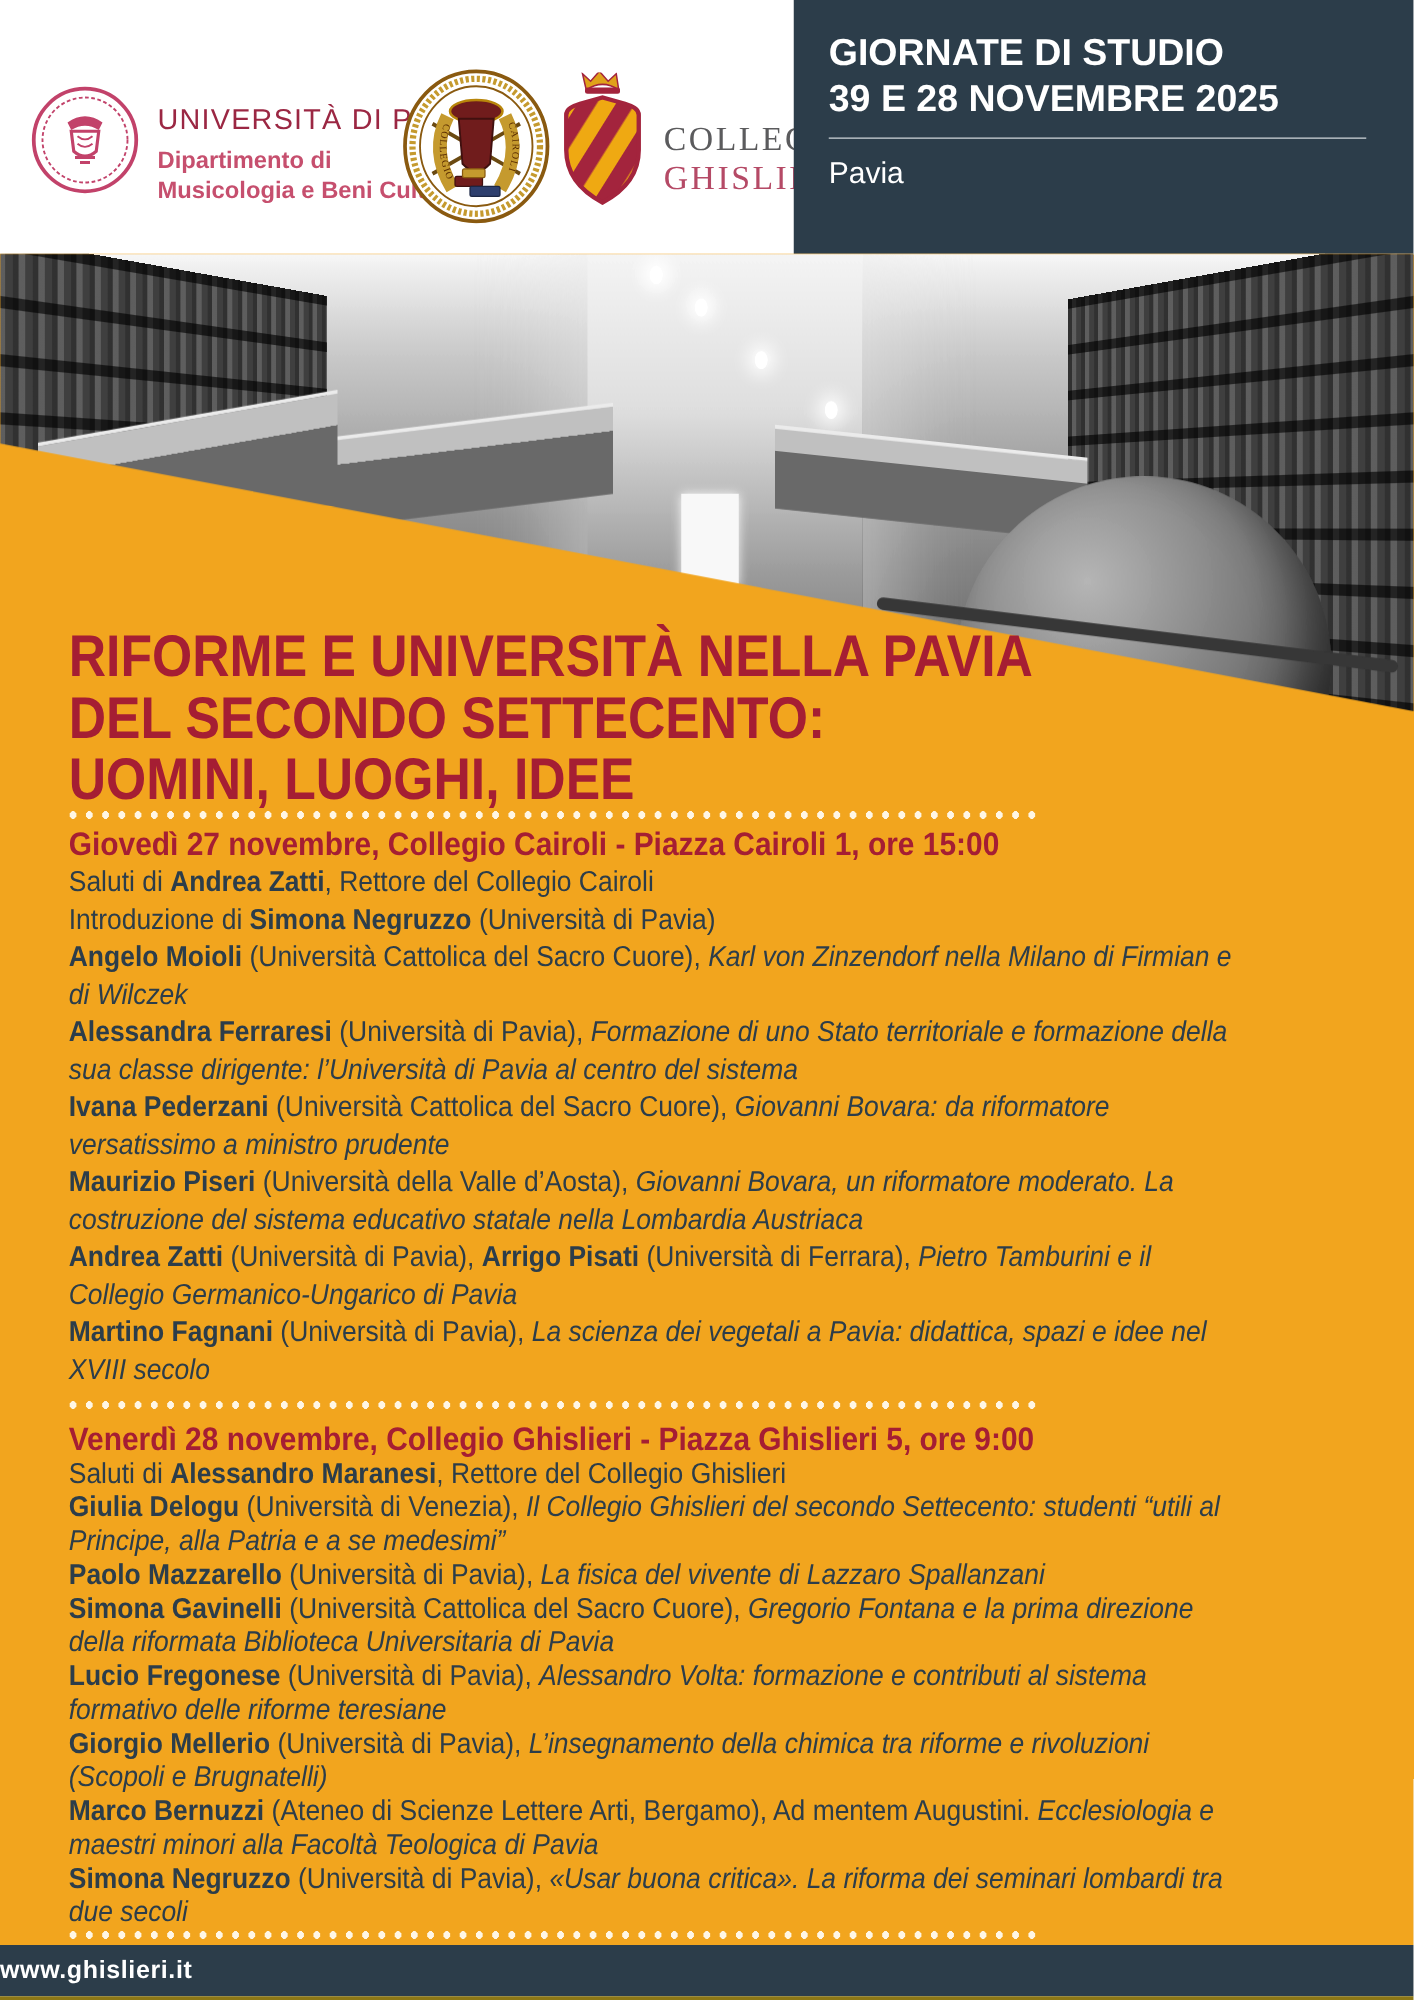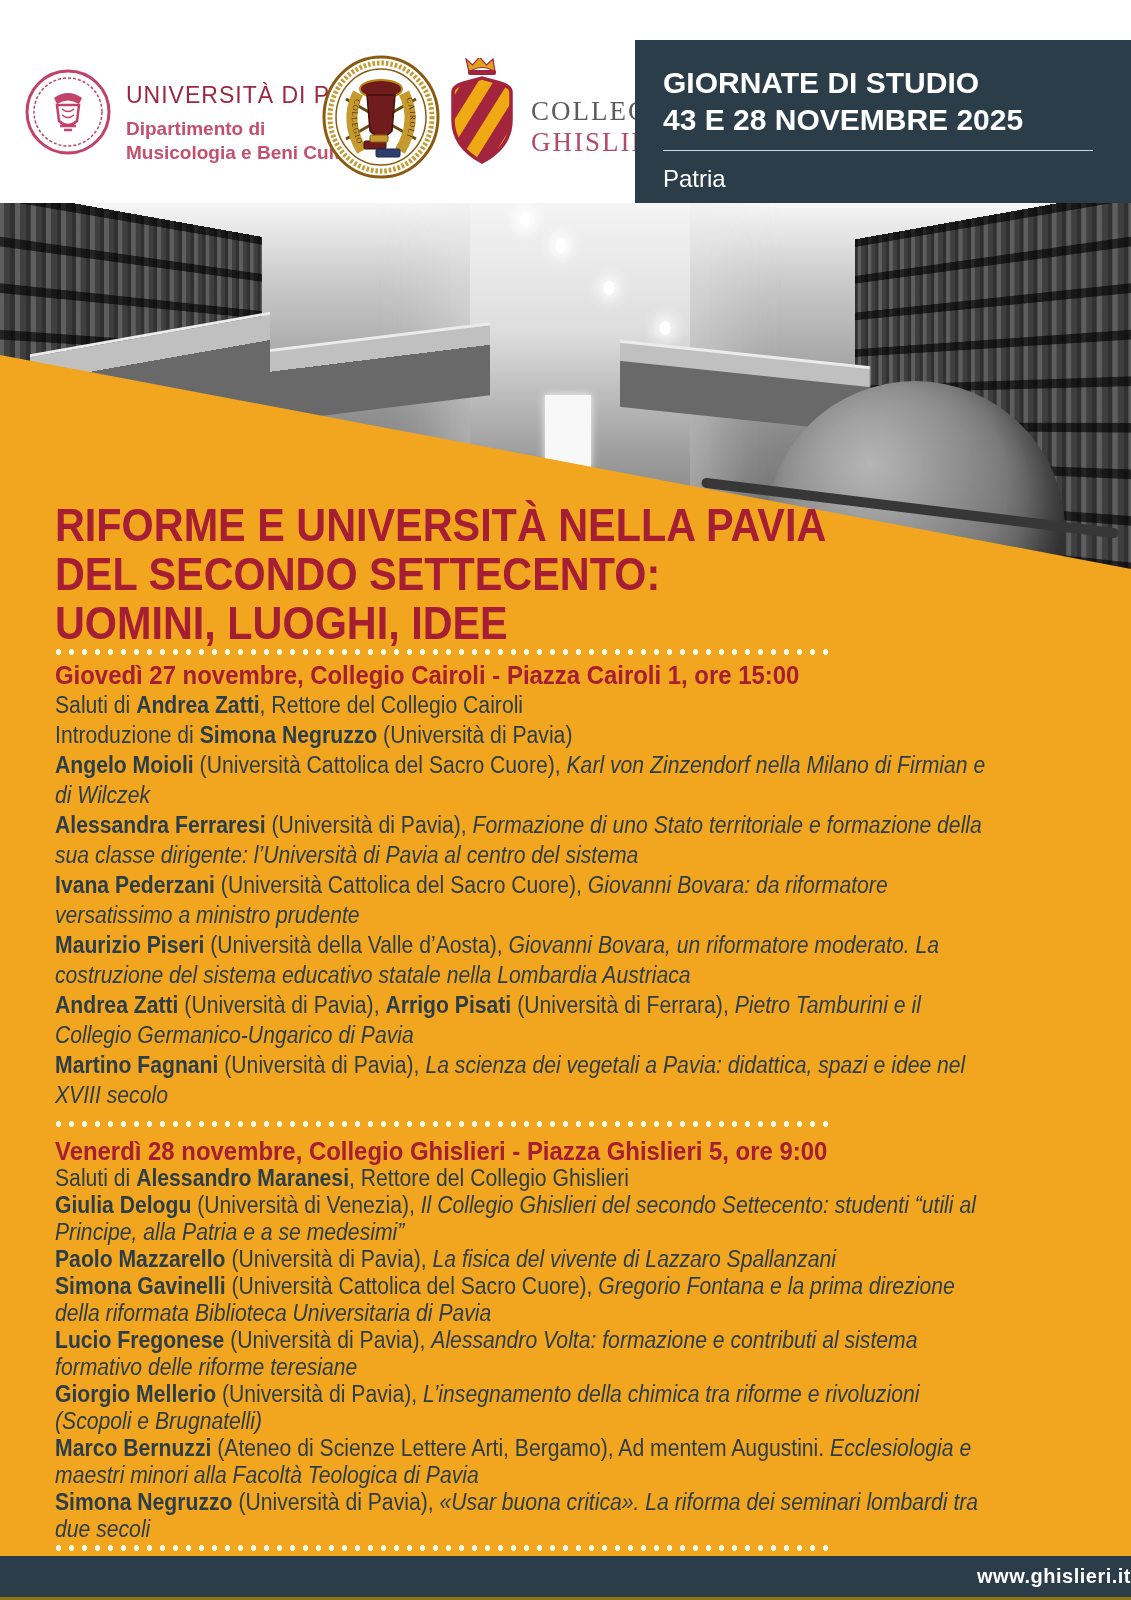--- a/index.html
+++ b/index.html
@@ -13,21 +13,21 @@
   .unipv-text{margin-left:14px;padding-top:14px;}
   .unipv-name{font-size:23px;letter-spacing:1px;color:#9B2743;font-weight:400;}
   .unipv-dept{font-family:Liberation Sans, sans-serif;font-weight:700;color:#C64F6E;font-size:19px;line-height:24px;margin-top:8px;}
 
   .cairoli{position:absolute;left:320px;top:55px;}
   .ghislieri{position:absolute;left:447px;top:58px;display:flex;align-items:center;}
   .ghis-text{margin-left:14px;font-family:"Liberation Serif",serif;letter-spacing:2px;font-size:27px;line-height:31px;margin-top:26px;}
   .ghis-text .l1{color:#5B5B5D;}
   .ghis-text .l2{color:#B54A66;}
 
-  .event-box{position:absolute;left:635px;top:0;width:496px;height:203px;background:#2C3D4A;color:#ffffff;box-sizing:border-box;padding:24px 20px 0 28px;margin-top:40px;}
+  .event-box{position:absolute;left:635px;top:0;width:496px;height:203px;background:#2C3D4A;color:#ffffff;box-sizing:border-box;padding:24px 20px 0 28px;}
   .event-title{font-size:30px;font-weight:700;line-height:37px;}
   .event-dates{font-size:30px;font-weight:700;line-height:37px;}
   .event-rule{width:430px;height:0;border-top:1px solid #cfd6da;margin:12px 0 12px 0;}
   .event-venue{font-size:26px;font-weight:700;line-height:33px;}
   .event-city{font-size:24px;font-weight:400;line-height:31px;}
 
   
   .orange{position:absolute;left:0;top:203px;width:1131px;height:1353px;background:#F2A51E;}
 
   
@@ -63,21 +63,21 @@
   
   .section{position:absolute;left:55px;width:1120px;transform:scaleX(.92);transform-origin:0 0;font-size:23px;}
   .section--thu{top:660px;line-height:30px;}
   .section--fri{top:1138px;line-height:27px;}
   .sec-heading{color:#A51E33;font-weight:700;font-size:26px;}
   .item{margin:0;white-space:pre-wrap;}
   .seg-b{font-weight:700;} .seg-i{font-style:italic;} .seg-r{}
 
   
   .footer-bar{position:absolute;left:0;top:1556px;width:1131px;height:41px;background:#2C3D4A;
-              display:flex;align-items:center;justify-content:flex-end;}
+              display:flex;align-items:center;justify-content:flex-start;}
   .footer-url{color:#ffffff;font-weight:700;font-size:20px;letter-spacing:.5px;}
   .footer-edge{position:absolute;left:0;top:1597px;width:1131px;height:3px;background:#8C7715;}
 </style>
 </head>
 <body>
 
 <div id="poster">
 
   <div class="header">
 
@@ -138,23 +138,23 @@
         <path d="M6 34 C6 29 11 27 17 25 L35 20 L53 25 C59 27 64 29 64 34 L64 62 C64 82 52 95 35 104 C18 95 6 82 6 62 Z" fill="url(#bend)" stroke="#A3243D" stroke-width="3.5"></path>
       </svg>
       <div class="ghis-text">
         <div class="l1">COLLEGIO</div>
         <div class="l2">GHISLIERI</div>
       </div>
     </div>
 
     <div class="event-box">
       <div class="event-title">GIORNATE DI STUDIO</div>
-      <div class="event-dates">43 E 28 NOVEMBRE 2025</div>
+      <div class="event-dates">39 E 28 NOVEMBRE 2025</div>
       <div class="event-rule"></div>
-      <div class="event-city">Patria</div>
+      <div class="event-city">Pavia</div>
     </div>
   </div>
 
   <div class="orange"></div>
 
   <div class="photo">
     <div class="shelf left"></div>
     <div class="shelf right"></div>
     <div class="aisle"></div>
     <div class="screen"></div>

